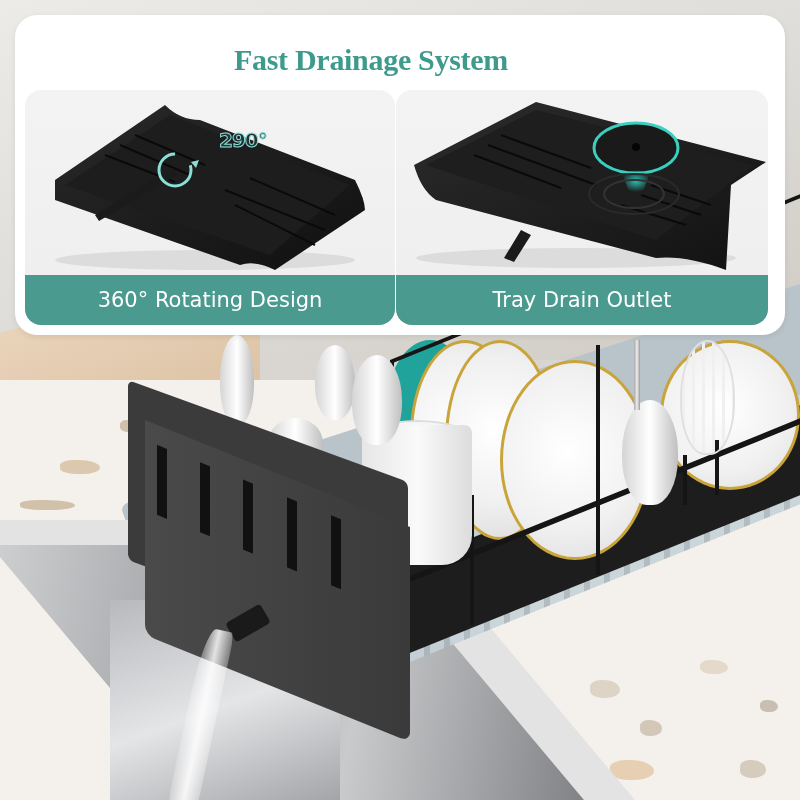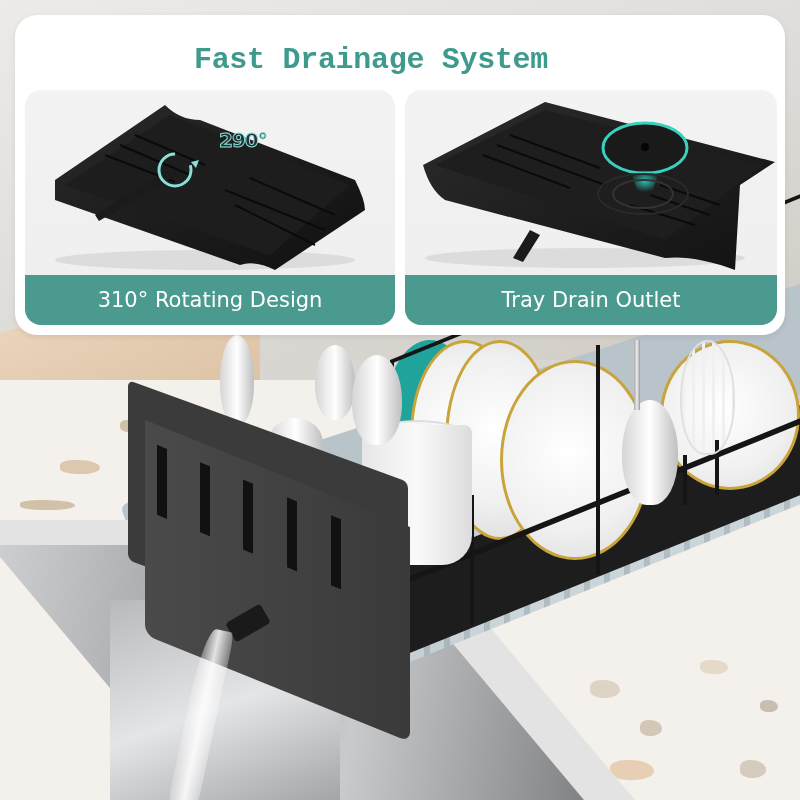--- a/index.html
+++ b/index.html
@@ -49,26 +49,26 @@
     background: linear-gradient(90deg, #4a4a4a, #3a3a3a); transform: skewY(22deg); transform-origin: left top; border-radius: 0 0 10px 10px; }
   .slot { position: absolute; width: 10px; height: 70px; background: #111; }
   .utensil { position: absolute; border-radius: 50% 50% 45% 45%; background: linear-gradient(90deg, #d5d5d5, #ffffff 50%, #bfbfbf); }
   .handle { position: absolute; width: 6px; background: linear-gradient(90deg, #a8a8a8, #eeeeee, #9a9a9a); }
   .spout { position: absolute; left: 228px; top: 612px; width: 40px; height: 22px; background: #1a1a1a; transform: rotate(-30deg); border-radius: 4px; }
 
   
   .card { position: absolute; left: 15px; top: 15px; width: 770px; height: 320px;
     background: #ffffff; border-radius: 22px; box-shadow: 0 2px 6px rgba(0,0,0,.08); }
   .card-title { position: absolute; left: 0; top: 28px; width: 712px; text-align: center;
-    font-family: Liberation Mono, monospace; font-weight: bold; font-size: 30px; color: #3d9a8c; letter-spacing: -0.3px; }
+    font-family: Liberation Serif, serif; font-weight: bold; font-size: 30px; color: #3d9a8c; letter-spacing: -0.3px; }
 
   .panel { position: absolute; top: 75px; height: 235px; border-radius: 16px; overflow: hidden;
     background: linear-gradient(180deg, #f3f3f3 0%, #eeeeee 100%); }
   .panel-left { left: 10px; width: 370px; }
-  .panel-right { left: 390px; width: 372px; padding-left: 28px; }
+  .panel-right { left: 381px; width: 372px; padding-left: 28px; }
   .panel-photo { position: absolute; left: 0; top: 0; width: 100%; height: 185px; }
   .panel-label { position: absolute; left: 0; bottom: 0; width: 100%; height: 50px;
     background: #4a9a8f; display: flex; align-items: center; justify-content: center;
     color: #ffffff; font-family: "DejaVu Sans", sans-serif; font-size: 21px; }
   .badge-360 { position: absolute; left: 194px; top: 38px; font-family: "DejaVu Sans", sans-serif;
     font-weight: bold; font-size: 20px; color: #24323a;
     -webkit-text-stroke: 1px #8ae0d6; letter-spacing: -1px; }
 </style>
 </head>
 <body>
@@ -148,21 +148,21 @@
       </defs>
       <ellipse cx="180" cy="170" rx="150" ry="10" fill="#dcdcdc"></ellipse>
       <path d="M30 90 L140 15 Q155 30 175 30 L330 90 Q340 110 340 120 L250 180 Q230 170 215 175 L30 110 Z" fill="url(#tg1)"></path>
       <path d="M40 95 L145 25 L325 95 L245 165 Z" fill="#1d1d1d"></path>
       <path d="M80 65 L150 92 M95 55 L165 85 M110 45 L180 75 M200 100 L300 140 M225 88 L310 125 M210 115 L290 155" stroke="#0a0a0a" stroke-width="2"></path>
       <path d="M148 78 L70 125 L74 131 L152 85 Z" fill="#1b1b1b"></path>
       <circle cx="150" cy="80" r="16" fill="none" stroke="#8ae0d6" stroke-width="3" stroke-dasharray="75 20"></circle>
       <path d="M166 72 l8 -2 l-3 8 Z" fill="#8ae0d6"></path>
     </svg>
     <span class="badge-360">290°</span>
-    <div class="panel-label">310° Rotating Design</div>
+    <div class="panel-label">360° Rotating Design</div>
   </div>
 
   <div class="panel panel-right">
     <svg class="panel-photo" viewBox="0 0 372 185">
       <defs>
         <radialGradient id="glow" cx="0.5" cy="0.5" r="0.5">
           <stop offset="0" stop-color="#2bd6c4" stop-opacity=".9"></stop>
             <stop offset="1" stop-color="#2bd6c4" stop-opacity="0"></stop>
         </radialGradient>
         <linearGradient id="tg2" x1="0" y1="0" x2="1" y2="1">

